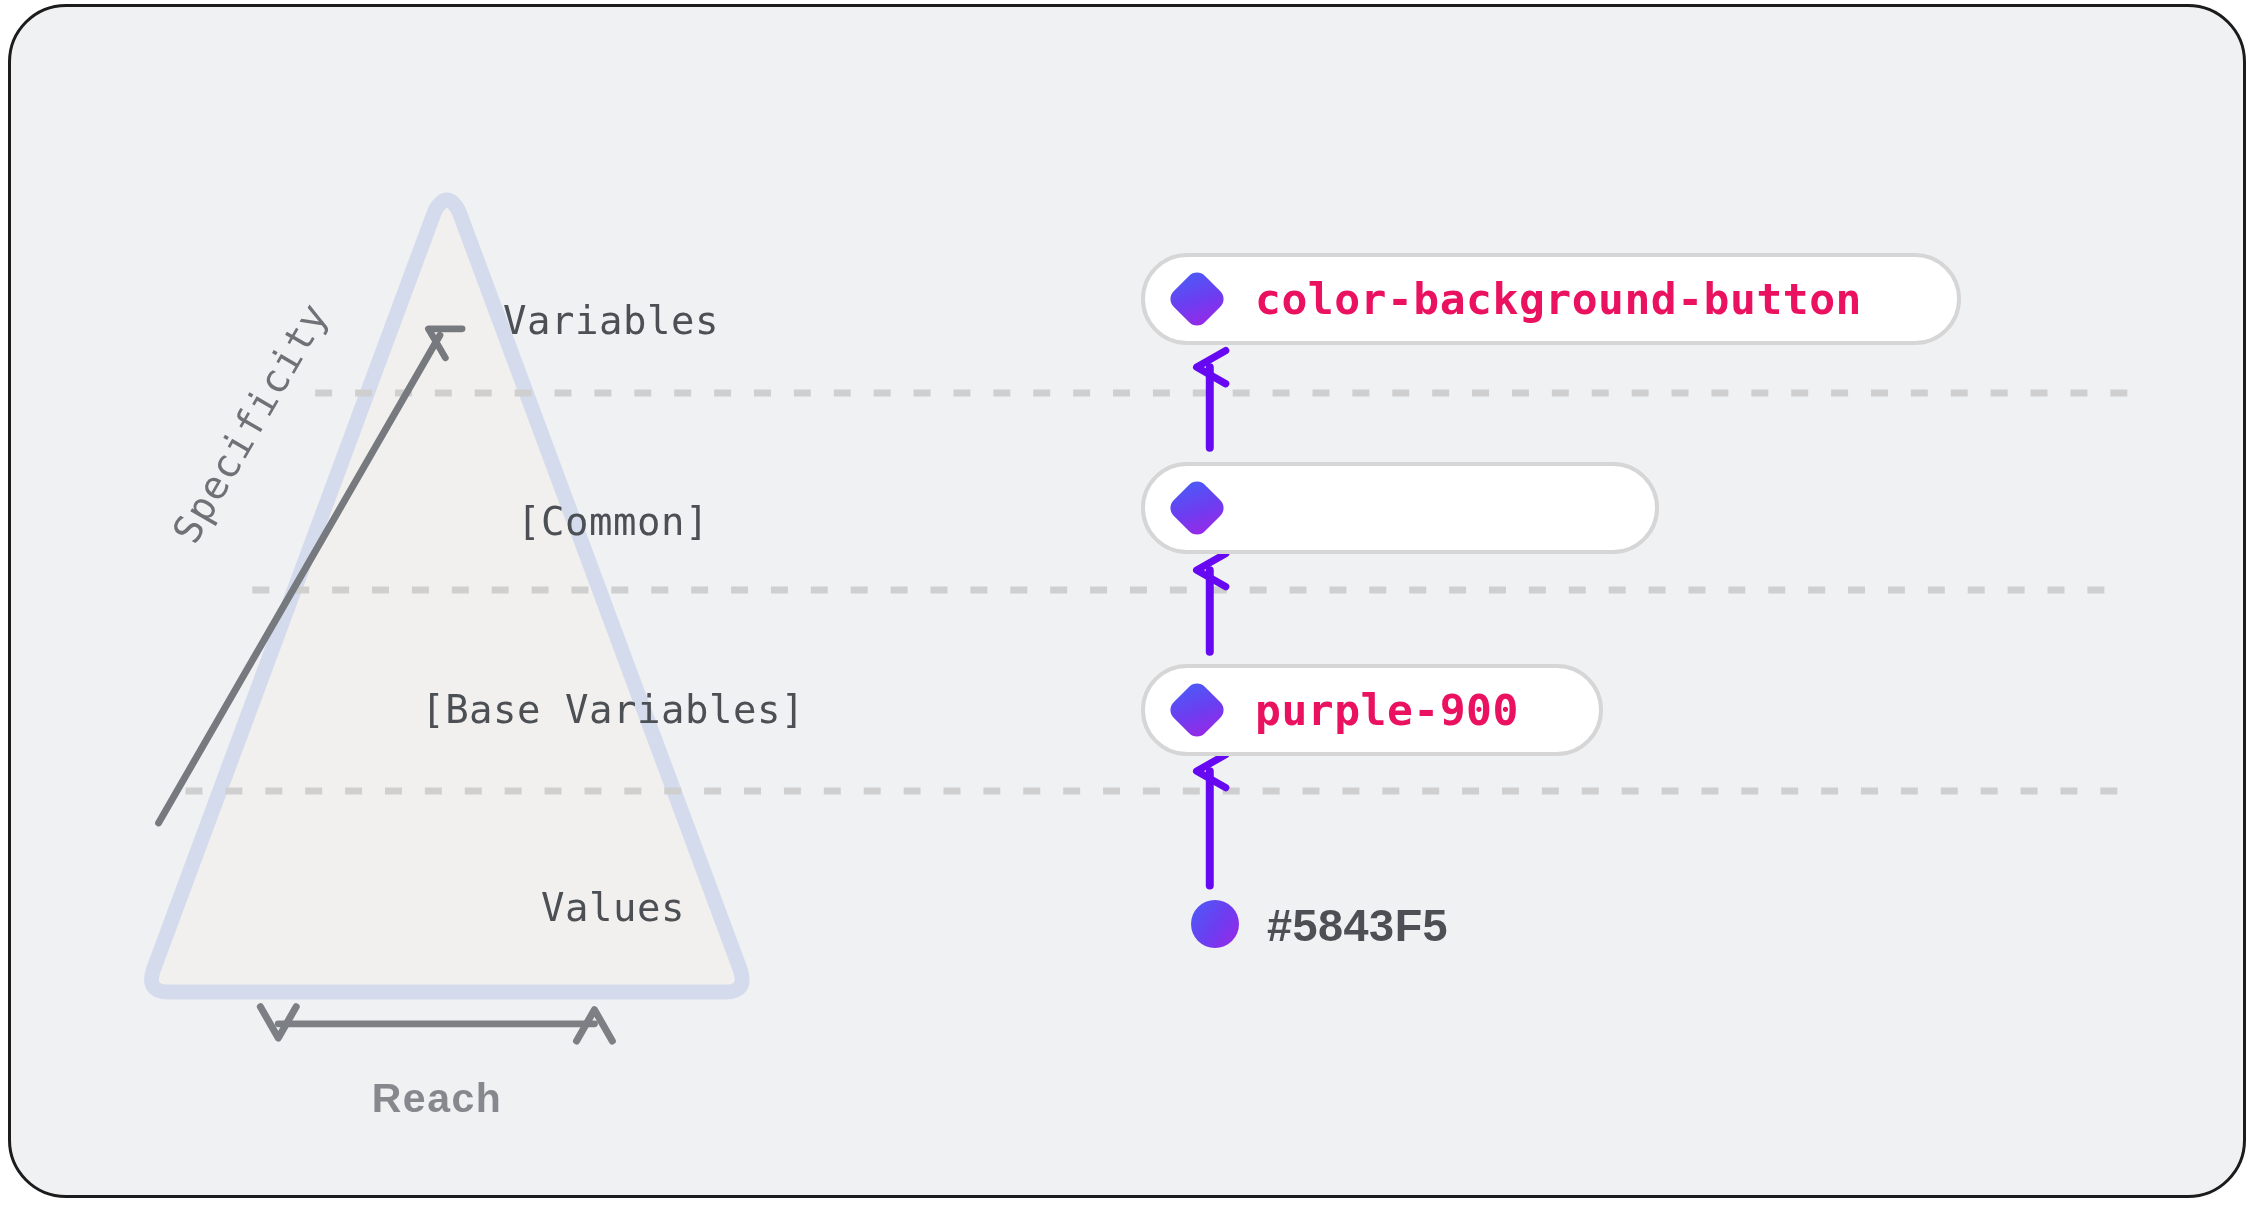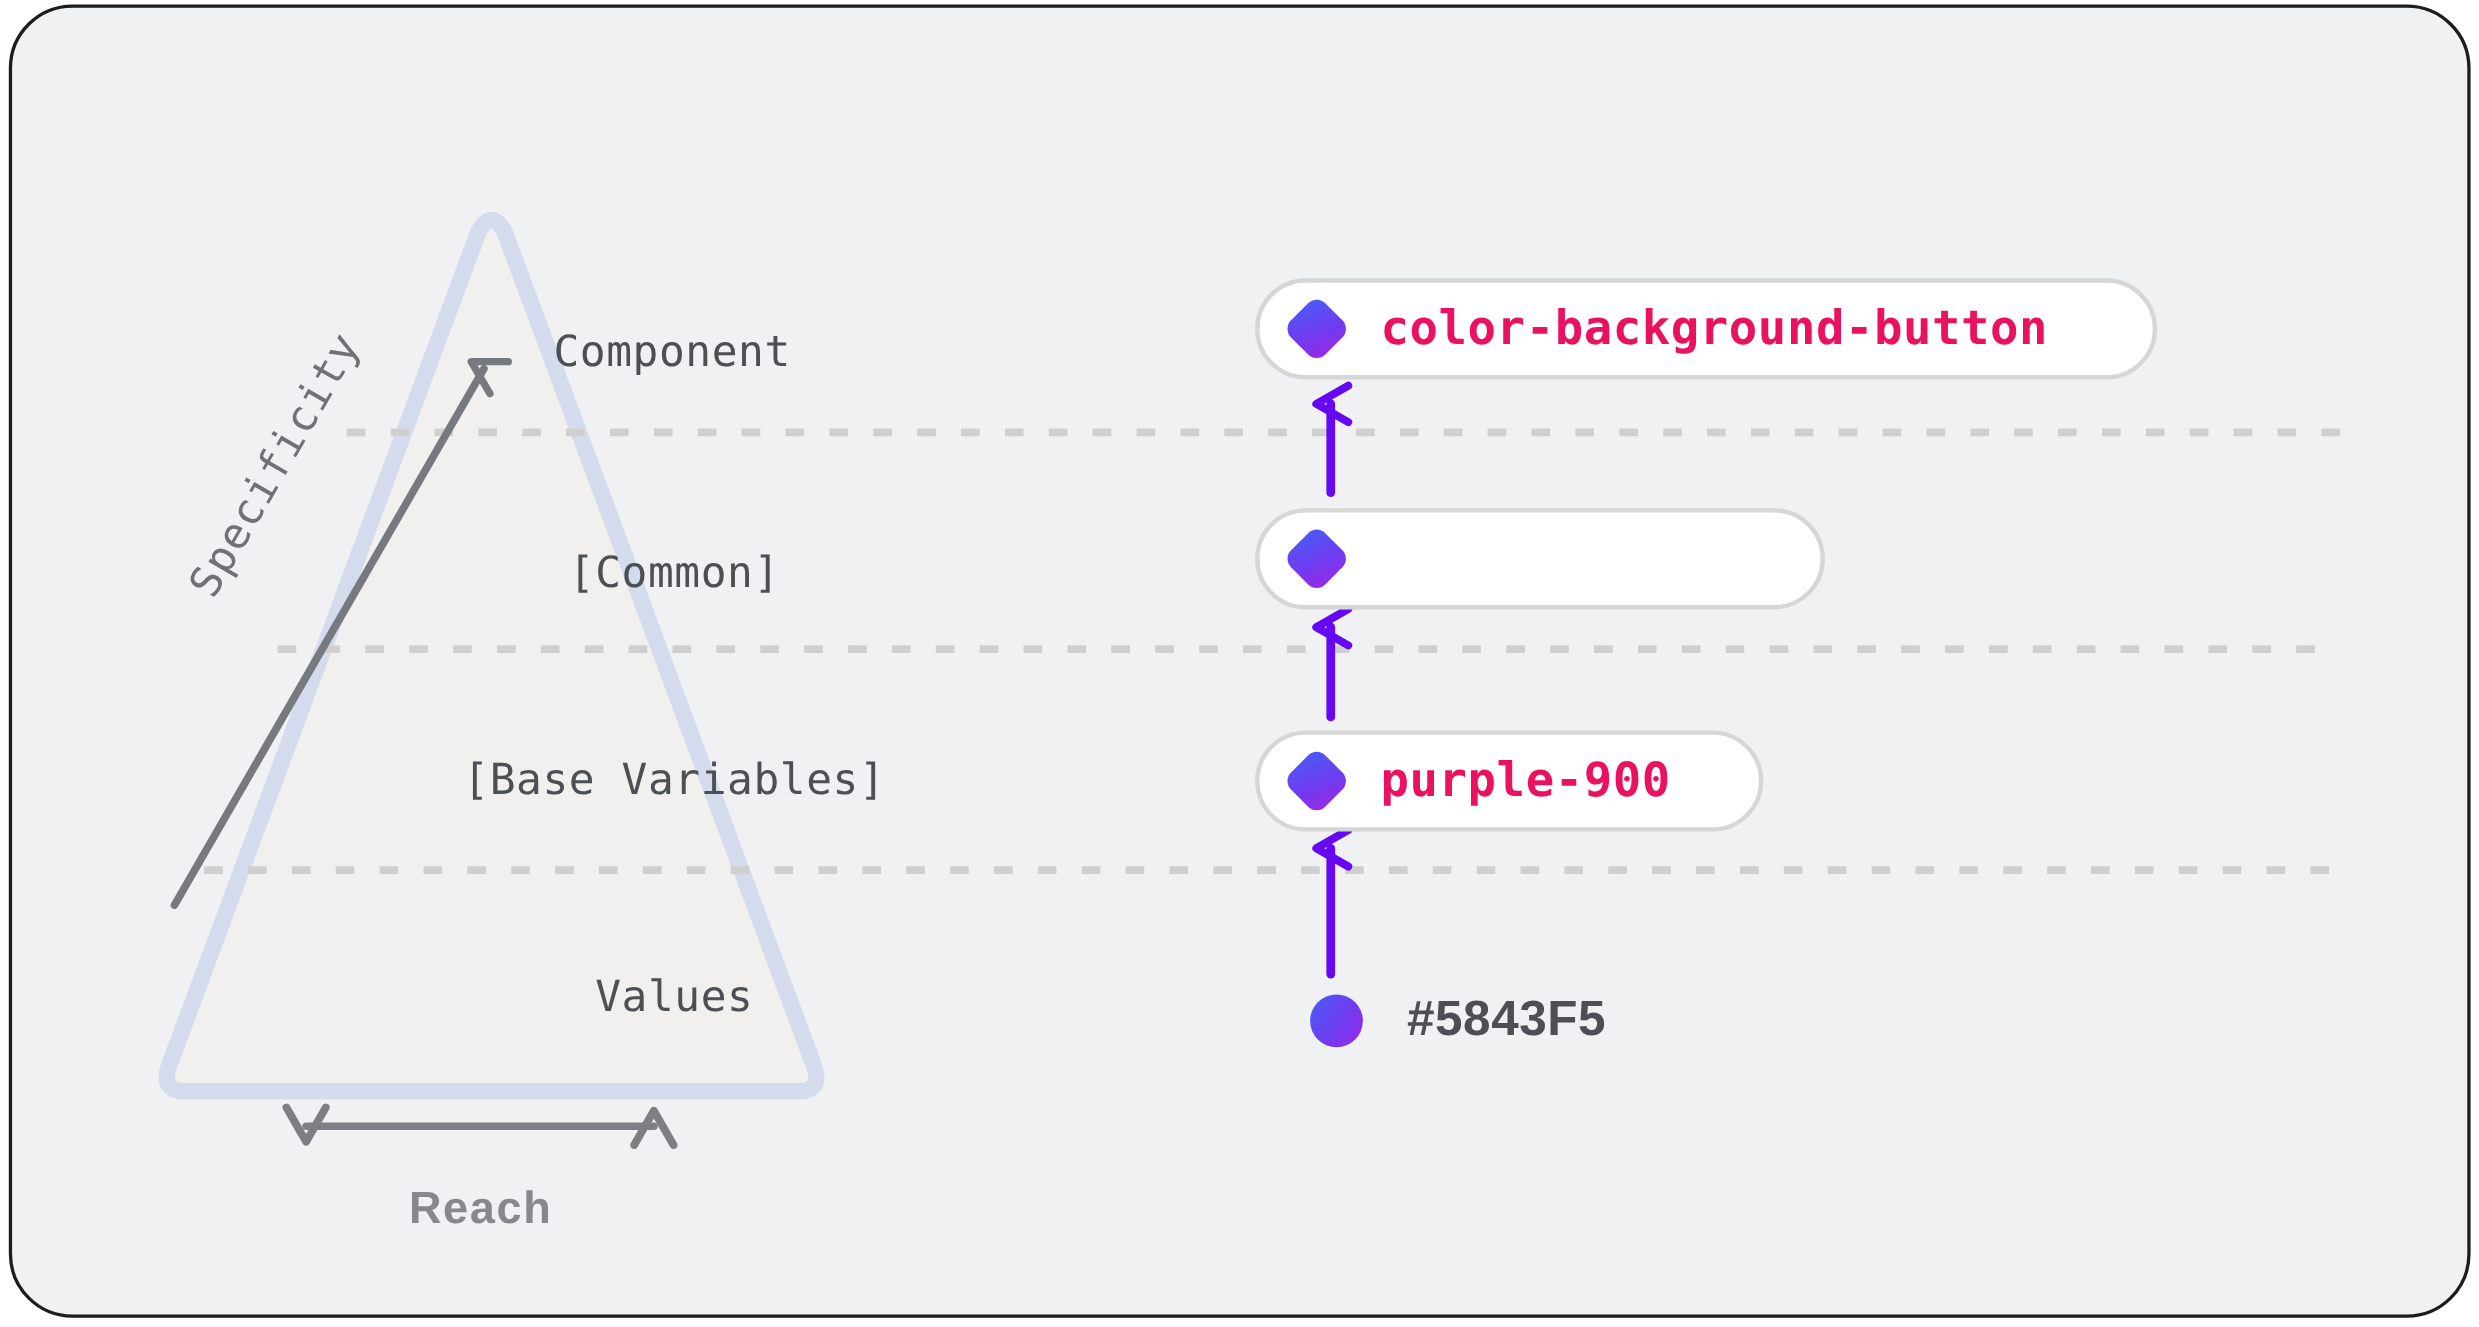--- a/index.html
+++ b/index.html
@@ -110,22 +110,22 @@
     flex: 0 0 auto;
     background: linear-gradient(115deg, #4a5cf7 0%, #6e3cf0 55%, #9b27e5 100%);
   }
 
   
   #value-row {
     position: absolute;
     left: 1180px;
     top: 893px;
     display: flex;
-    align-items: flex-end;
-    gap: 40px;
+    align-items: flex-start;
+    gap: 28px;
   }
   .swatch-circle {
     width: 48px;
     height: 48px;
     border-radius: 50%;
     flex: 0 0 auto;
     background: linear-gradient(125deg, #4a5cf7 0%, #6e3cf0 55%, #9b27e5 100%);
   }
   #value-text {
     color: #4c5054;
@@ -184,21 +184,21 @@
       <line x1="268" y1="1022" x2="585" y2="1022" stroke="#7c7f84" stroke-width="7" stroke-linecap="round" marker-start="url(#arrowGrayRight)" marker-end="url(#arrowGrayRight)"></line>
     </g>
 
     <g>
       <line x1="1202" y1="883" x2="1202" y2="768" stroke="#6708f3" stroke-width="8" stroke-linecap="round" marker-end="url(#arrowPurple)"></line>
       <line x1="1202" y1="648" x2="1202" y2="566" stroke="#6708f3" stroke-width="8" stroke-linecap="round" marker-end="url(#arrowPurple)"></line>
       <line x1="1202" y1="443" x2="1202" y2="362" stroke="#6708f3" stroke-width="8" stroke-linecap="round" marker-end="url(#arrowPurple)"></line>
     </g>
   </svg>
 
-  <div class="tier-label" style="left:600px; top:313px;">Component</div>
+  <div class="tier-label" style="left:600px; top:313px;">Variables</div>
   <div class="tier-label" style="left:602px; top:503px;margin-top:11px;">[Common]</div>
   <div class="tier-label" style="left:602px; top:702px;text-align:center;">[Base Variables]</div>
   <div class="tier-label" style="left:602px; top:900px;">Values</div>
 
   <div id="specificity-label">Specificity</div>
 
   <div id="reach-label">Reach</div>
 
   <div class="pill" style="left:1130px; top:246px; width:820px;">
     <span class="swatch-diamond"></span>

